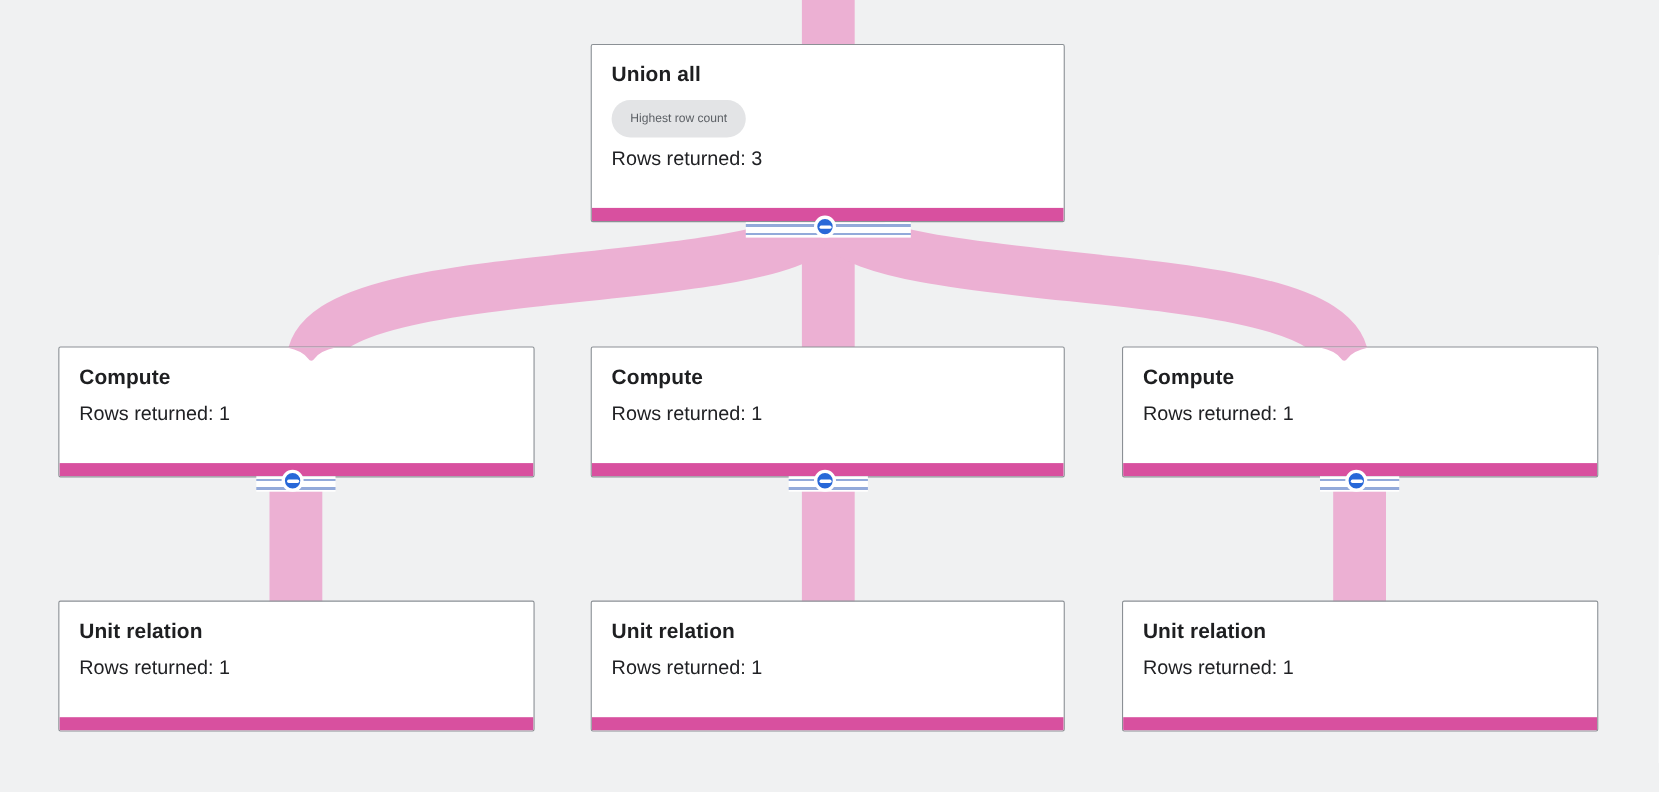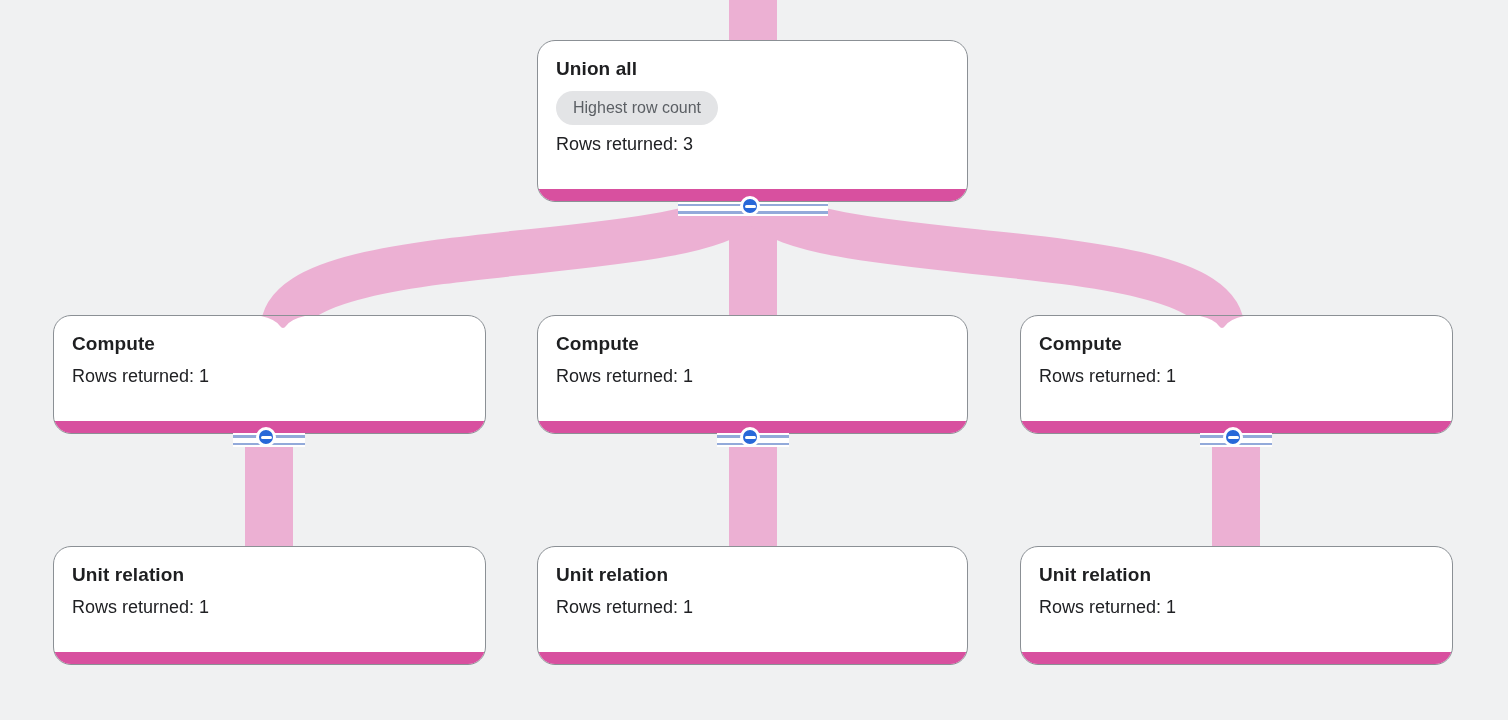--- a/index.html
+++ b/index.html
@@ -19,21 +19,21 @@
   }
   #edge-layer  { z-index: 0; }
   #notch-layer { z-index: 2; }
 
   .card {
     position: absolute;
     z-index: 1;
     box-sizing: border-box;
     background: #ffffff;
     border: 1.5px solid #8b9095;
-    border-radius: 18px;
+    border-radius: 2px;
     overflow: hidden;
     cursor: pointer;
   }
   .card .content { padding: 15px 18px 0 18px; }
   .card-title {
     font-size: 19px;
     font-weight: 600;
     color: #1e1f21;
     line-height: 26px;
     letter-spacing: .1px;
@@ -43,21 +43,21 @@
     font-weight: 400;
     color: #202124;
     line-height: 22px;
     margin-top: 8px;
   }
   .badge {
     display: inline-block;
     margin-top: 9px;
     background: #e3e4e6;
     color: #5b5f64;
-    font-size: 16px;
+    font-size: 11px;
     line-height: 16px;
     padding: 9px 17px;
     border-radius: 18px;
   }
   .badge + .card-rows { margin-top: 8px; }
   .accent-bar {
     position: absolute;
     left: 0; right: 0; bottom: 0;
     height: 12px;
     background: #d8509f;

